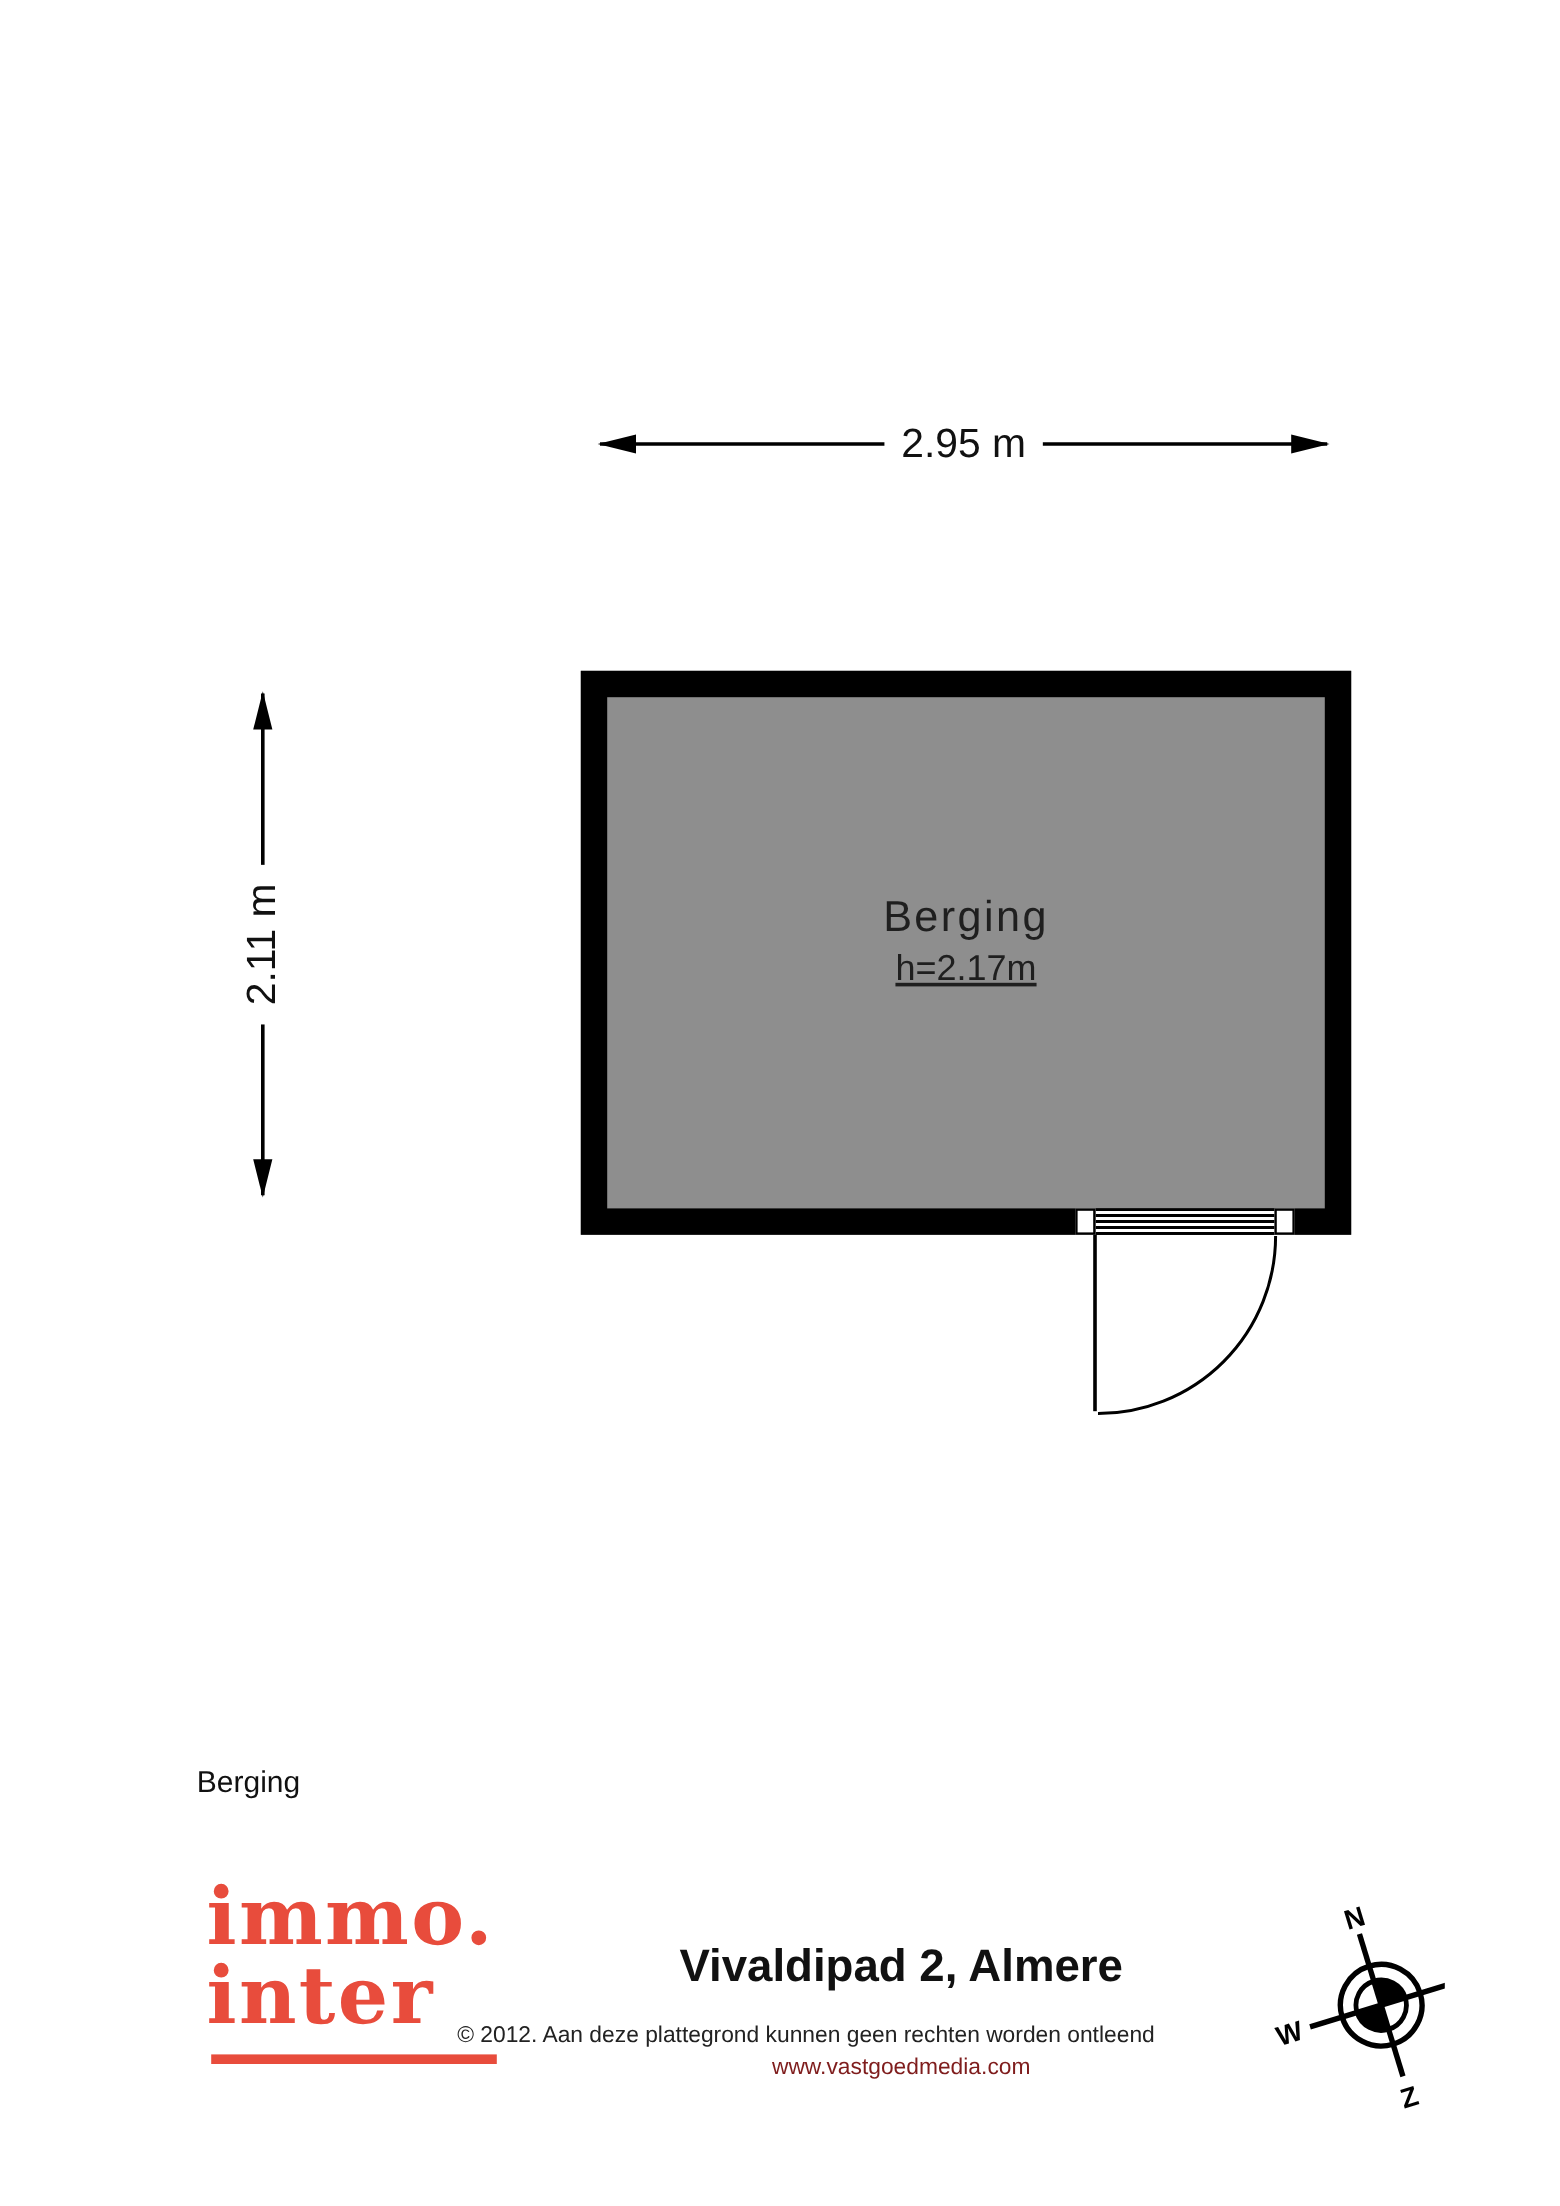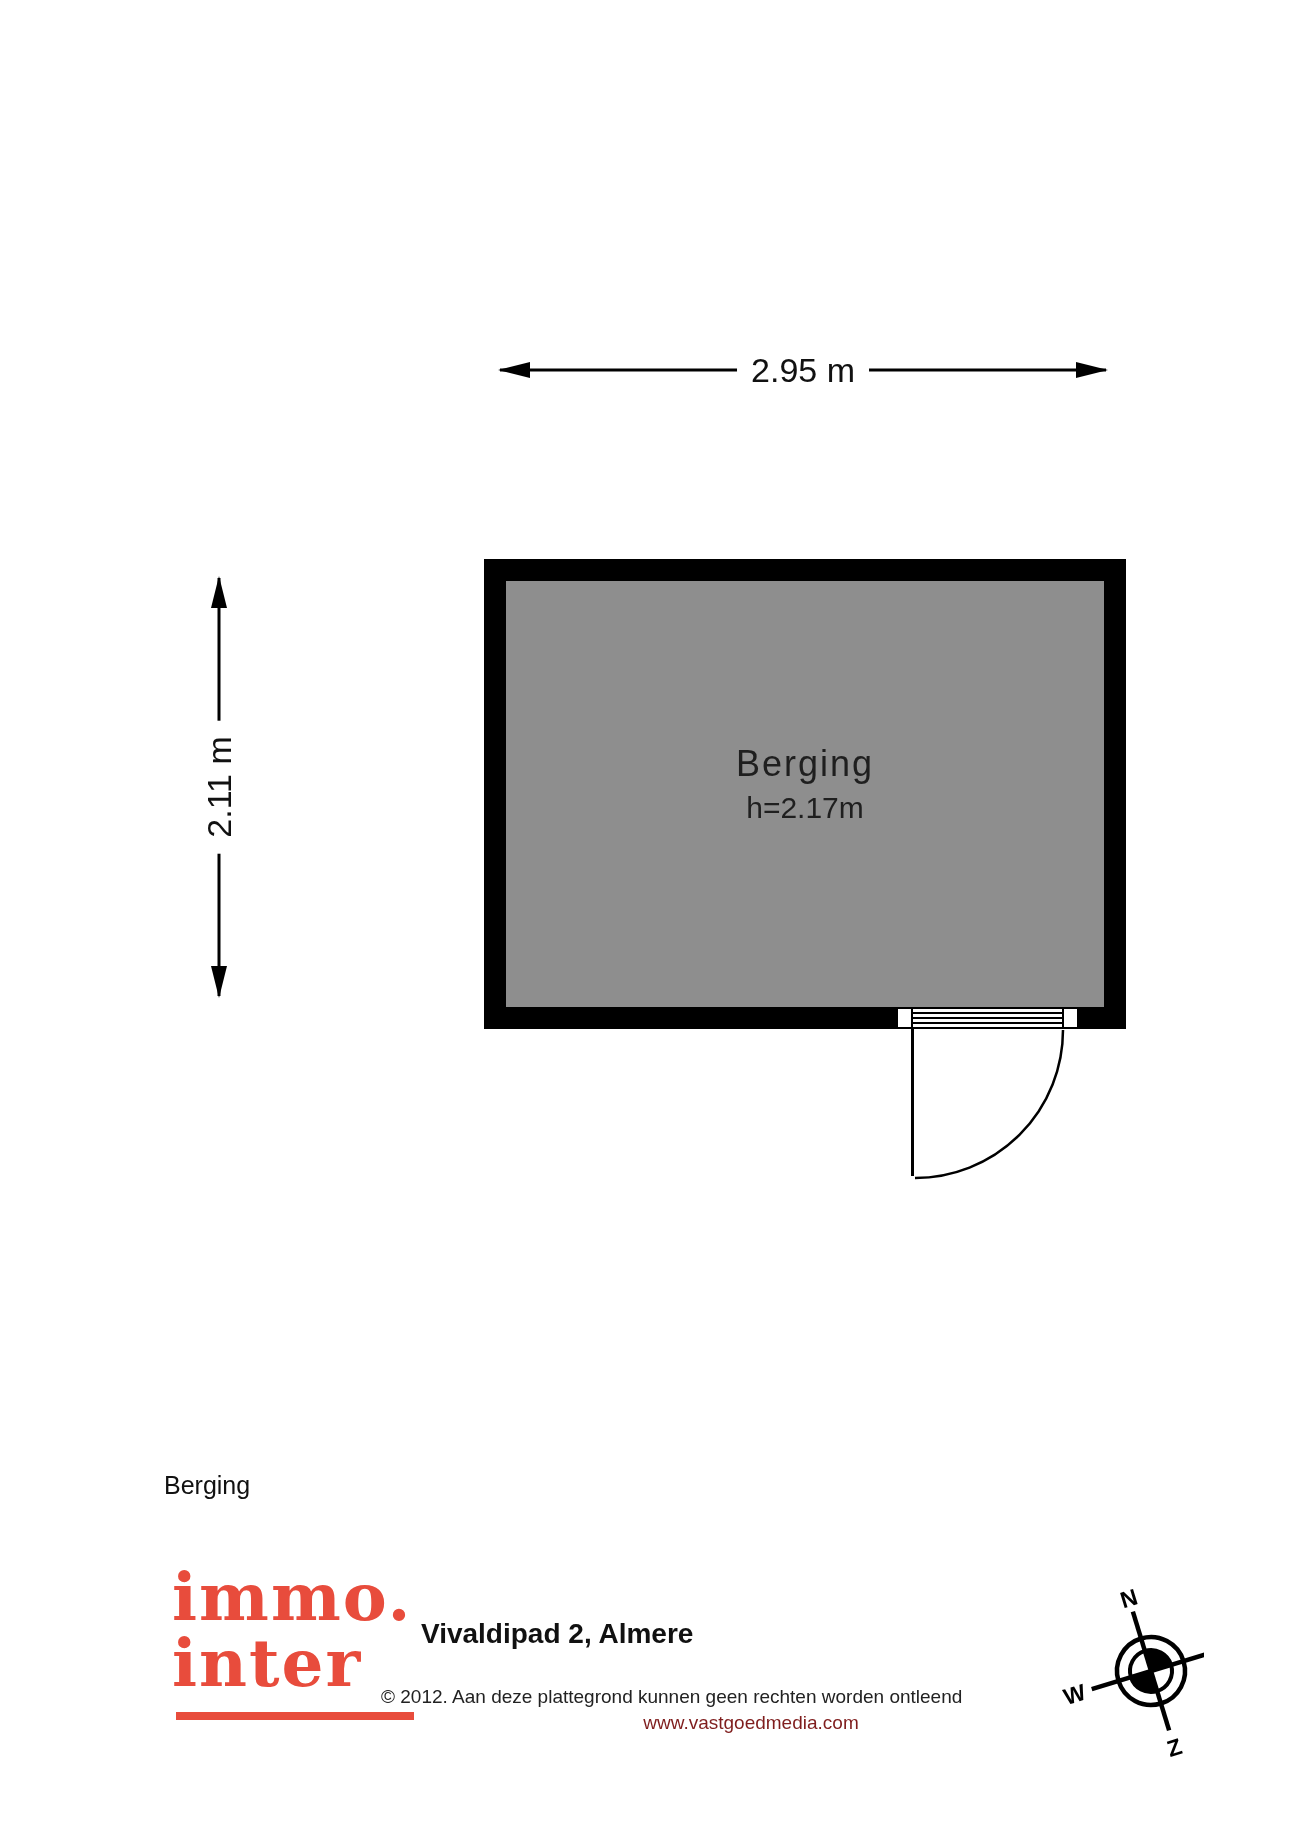--- a/index.html
+++ b/index.html
@@ -22,42 +22,42 @@
   .dim-label-v{position:absolute;left:50%;top:50%;
     transform:translate(-50%,-50%) rotate(-90deg);background:#fff;padding:0 16px;
     font-size:34px;white-space:nowrap;color:#111;}
 
   
   .room{position:absolute;left:388px;top:543px;width:642px;height:470px;
     background:var(--room-fill);border:22px solid var(--wall);
     display:flex;flex-direction:column;align-items:center;justify-content:center;}
   .room-inner{transform:translateY(-10px);text-align:center;}
   .room-name{font-size:36px;letter-spacing:2px;color:#1f1f1f;}
-  .room-height{font-size:30px;margin-top:6px;color:#1f1f1f;}
+  .room-height{font-size:30px;margin-top:6px;color:#1f1f1f;text-decoration:underline;}
 
   
   .threshold{position:absolute;left:817px;top:991px;width:150px;height:22px;
     background:repeating-linear-gradient(to bottom,#000 0 2px,#fff 2px 5px);}
   .jamb{position:absolute;top:991px;width:17px;height:22px;background:#fff;
     border:2px solid #000;}
   .jamb.left{left:800px;}
   .jamb.right{left:966px;}
   .door-leaf{position:absolute;left:815px;top:1013px;width:3px;height:147px;background:#000;}
   .door-arc{position:absolute;left:817px;top:1012px;}
 
   
   .floor-label{position:absolute;left:68px;top:1455px;font-size:25px;color:#111;}
 
   .logo{position:absolute;left:76px;top:1548px;color:var(--logo-red);
     font-family:"DejaVu Serif",serif;font-weight:700;letter-spacing:2px;}
   .logo-line{font-size:66px;line-height:66px;}
   .logo-underline{width:238px;height:8px;background:var(--logo-red);margin-top:16px;margin-left:4px;}
 
-  .address{position:absolute;left:325px;top:1602px;width:660px;text-align:left;
-    font-size:28px;font-weight:700;color:#111;}
+  .address{position:absolute;left:325px;top:1602px;width:660px;text-align:center;
+    font-size:38px;font-weight:700;color:#111;}
   .copyright{position:absolute;left:285px;top:1670px;width:740px;text-align:left;
     font-size:19px;color:#222;}
   .website{position:absolute;left:285px;top:1696px;width:740px;text-align:center;
     font-size:19px;color:#7f1d1d;}
 
   .compass{position:absolute;left:955px;top:1553px;}
   .compass text{font-family:"Liberation Sans",sans-serif;font-size:23px;font-weight:700;fill:#000;}
 </style>
 </head>
 <body>

